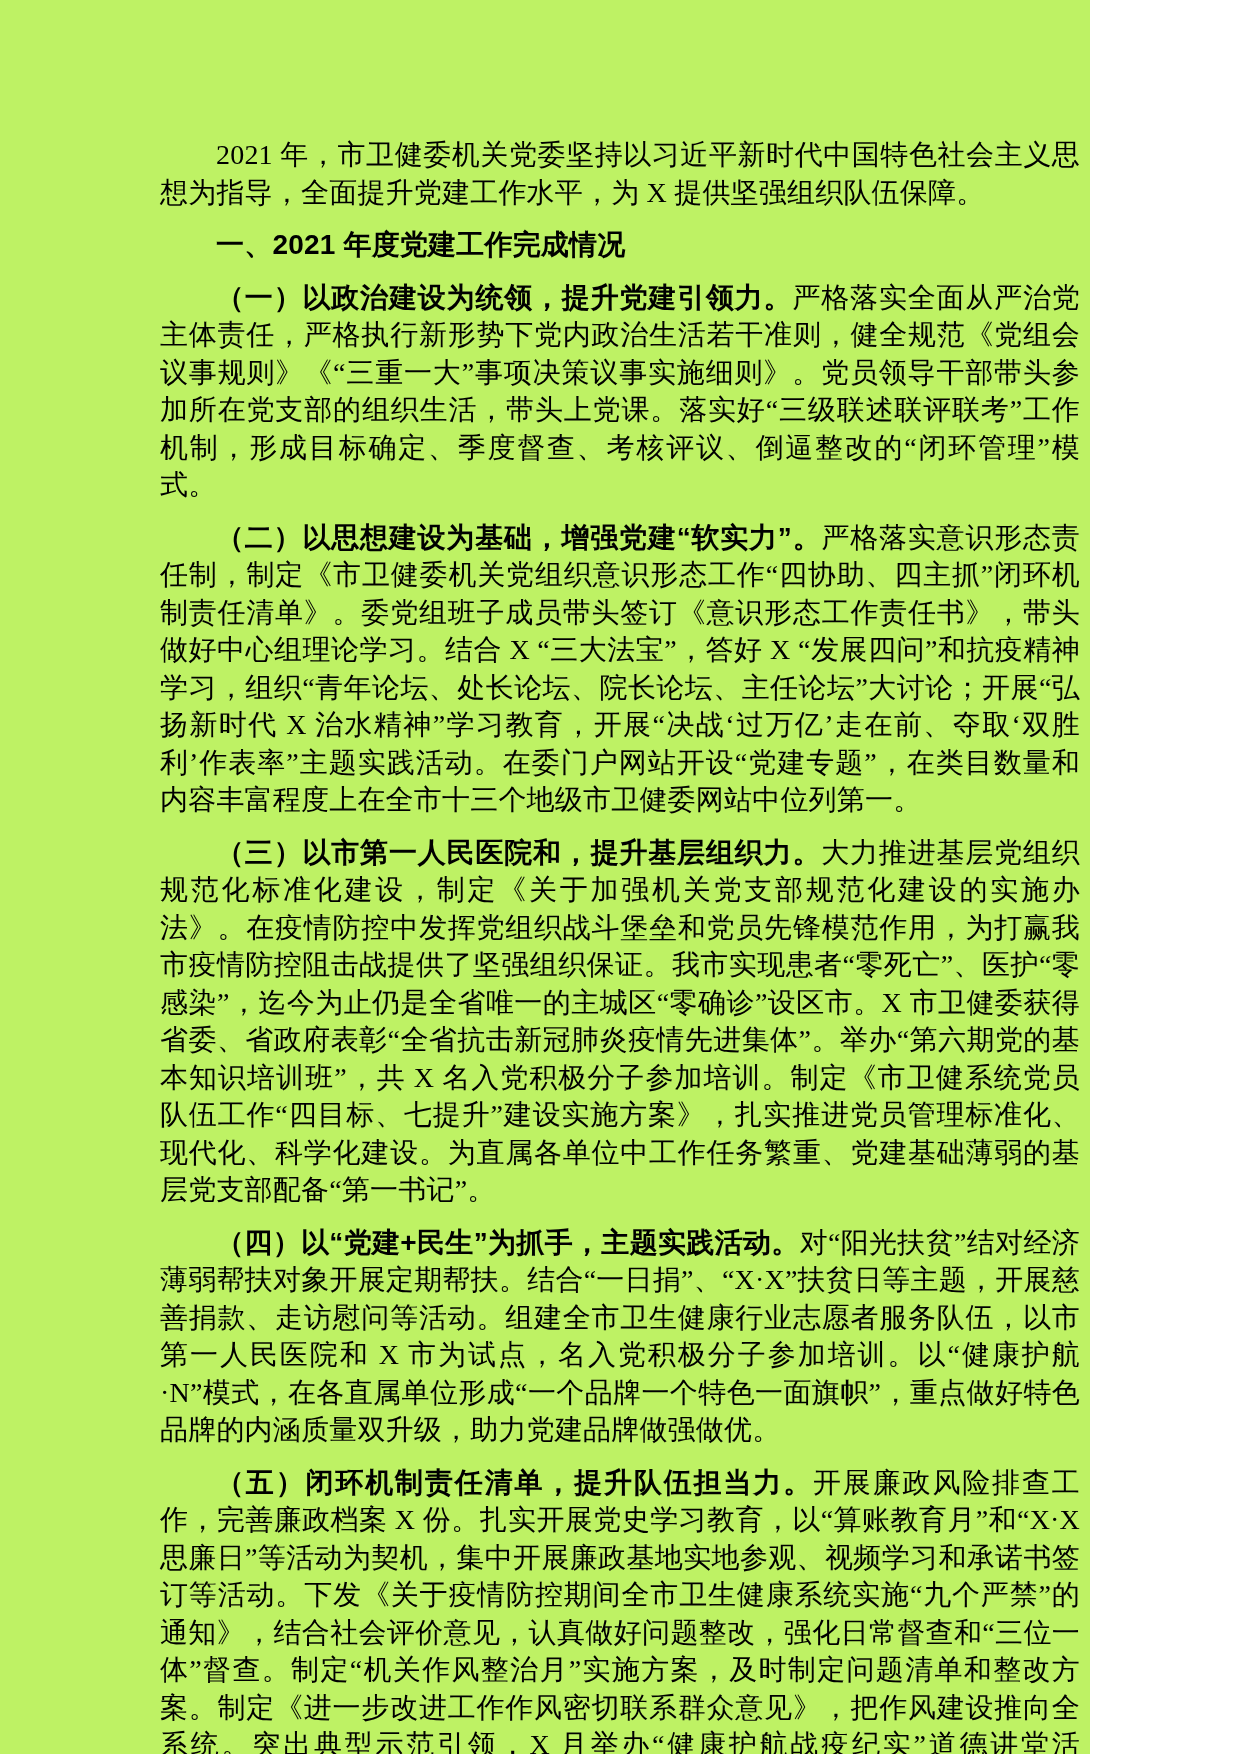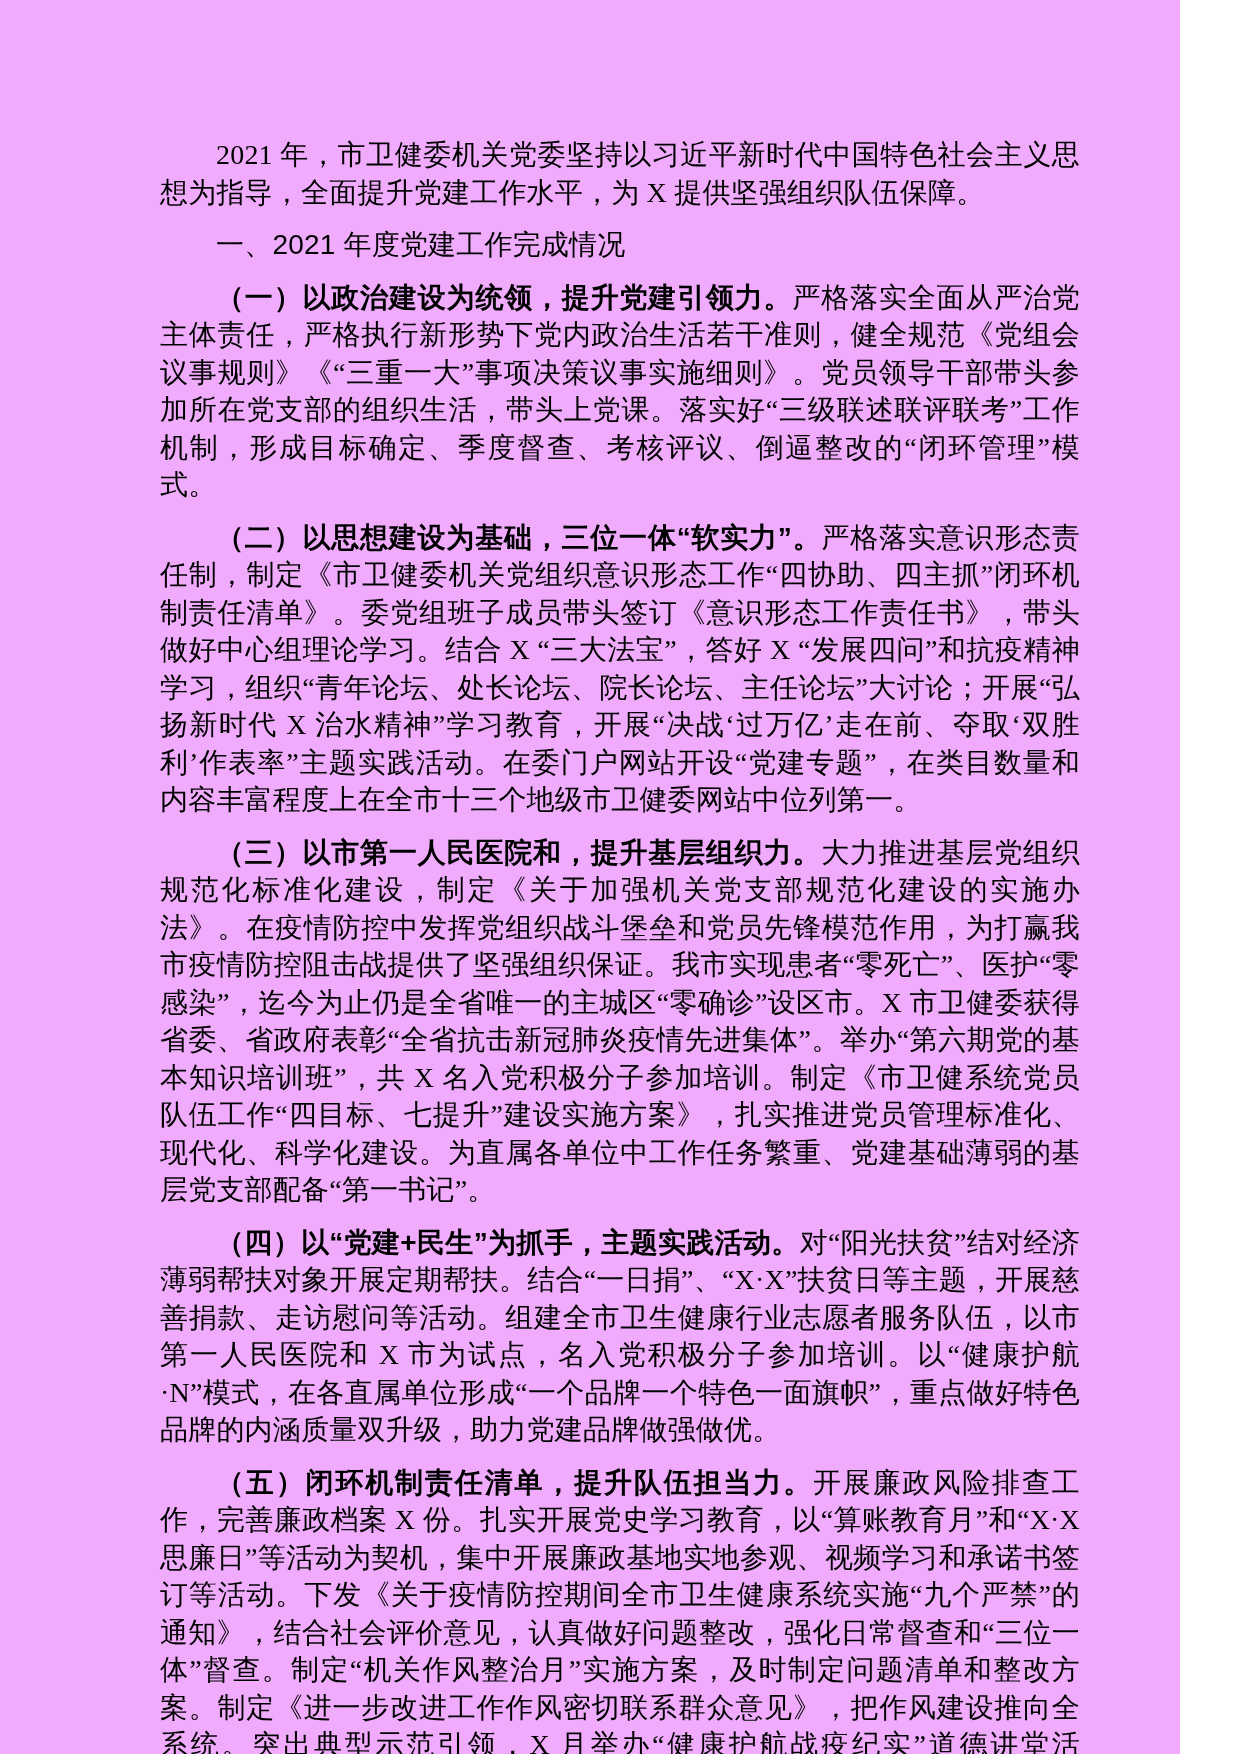--- a/index.html
+++ b/index.html
@@ -8,65 +8,65 @@
   }
   body {
     width: 1240px;
     height: 1754px;
     background: #ffffff;
     color: #000000;
     font-family: "Liberation Serif", "DejaVu Serif", serif;
   }
   .page {
     position: relative;
-    width: 1180px;
+    width: 1090px;
     height: 1754px;
-    background: #f0abfc;
+    background: #bef264;
     overflow: hidden;
   }
   .content {
     position: absolute;
     top: 136px;
     left: 160px;
     width: 920px;
   }
   .para {
     margin: 0;
     font-size: 28px;
     line-height: 37.5px;
     text-align: justify;
     text-indent: 2em;
     letter-spacing: 0.2px;
   }
   .para + .para {
     margin-top: 15px;
   }
   .heading {
-    font-weight: normal;
+    font-weight: bold;
     font-family: "Liberation Sans", "DejaVu Sans", sans-serif;
   }
   .lead {
     font-weight: bold;
     font-family: "Liberation Sans", "DejaVu Sans", sans-serif;
     margin-top: 24px;
   }
 </style>
 </head>
 <body>
 
 <div class="page">
   <div class="content">
 
     <p class="para">2021 年，市卫健委机关党委坚持以习近平新时代中国特色社会主义思想为指导，全面提升党建工作水平，为 X 提供坚强组织队伍保障。</p>
 
     <p class="para heading">一、2021 年度党建工作完成情况</p>
 
     <p class="para"><span class="lead">（一）以政治建设为统领，提升党建引领力。</span><span>严格落实全面从严治党主体责任，严格执行新形势下党内政治生活若干准则，健全规范《党组会议事规则》《“三重一大”事项决策议事实施细则》。党员领导干部带头参加所在党支部的组织生活，带头上党课。落实好“三级联述联评联考”工作机制，形成目标确定、季度督查、考核评议、倒逼整改的“闭环管理”模式。</span></p>
 
-    <p class="para"><span class="lead">（二）以思想建设为基础，三位一体“软实力”。</span><span>严格落实意识形态责任制，制定《市卫健委机关党组织意识形态工作“四协助、四主抓”闭环机制责任清单》。委党组班子成员带头签订《意识形态工作责任书》，带头做好中心组理论学习。结合 X “三大法宝”，答好 X “发展四问”和抗疫精神学习，组织“青年论坛、处长论坛、院长论坛、主任论坛”大讨论；开展“弘扬新时代 X 治水精神”学习教育，开展“决战‘过万亿’走在前、夺取‘双胜利’作表率”主题实践活动。在委门户网站开设“党建专题”，在类目数量和内容丰富程度上在全市十三个地级市卫健委网站中位列第一。</span></p>
+    <p class="para"><span class="lead">（二）以思想建设为基础，增强党建“软实力”。</span><span>严格落实意识形态责任制，制定《市卫健委机关党组织意识形态工作“四协助、四主抓”闭环机制责任清单》。委党组班子成员带头签订《意识形态工作责任书》，带头做好中心组理论学习。结合 X “三大法宝”，答好 X “发展四问”和抗疫精神学习，组织“青年论坛、处长论坛、院长论坛、主任论坛”大讨论；开展“弘扬新时代 X 治水精神”学习教育，开展“决战‘过万亿’走在前、夺取‘双胜利’作表率”主题实践活动。在委门户网站开设“党建专题”，在类目数量和内容丰富程度上在全市十三个地级市卫健委网站中位列第一。</span></p>
 
     <p class="para"><span class="lead">（三）以市第一人民医院和，提升基层组织力。</span><span>大力推进基层党组织规范化标准化建设，制定《关于加强机关党支部规范化建设的实施办法》。在疫情防控中发挥党组织战斗堡垒和党员先锋模范作用，为打赢我市疫情防控阻击战提供了坚强组织保证。我市实现患者“零死亡”、医护“零感染”，迄今为止仍是全省唯一的主城区“零确诊”设区市。X 市卫健委获得省委、省政府表彰“全省抗击新冠肺炎疫情先进集体”。举办“第六期党的基本知识培训班”，共 X 名入党积极分子参加培训。制定《市卫健系统党员队伍工作“四目标、七提升”建设实施方案》，扎实推进党员管理标准化、现代化、科学化建设。为直属各单位中工作任务繁重、党建基础薄弱的基层党支部配备“第一书记”。</span></p>
 
     <p class="para"><span class="lead">（四）以“党建+民生”为抓手，主题实践活动。</span><span>对“阳光扶贫”结对经济薄弱帮扶对象开展定期帮扶。结合“一日捐”、“X·X”扶贫日等主题，开展慈善捐款、走访慰问等活动。组建全市卫生健康行业志愿者服务队伍，以市第一人民医院和 X 市为试点，名入党积极分子参加培训。以“健康护航·N”模式，在各直属单位形成“一个品牌一个特色一面旗帜”，重点做好特色品牌的内涵质量双升级，助力党建品牌做强做优。</span></p>
 
     <p class="para"><span class="lead">（五）闭环机制责任清单，提升队伍担当力。</span><span>开展廉政风险排查工作，完善廉政档案 X 份。扎实开展党史学习教育，以“算账教育月”和“X·X 思廉日”等活动为契机，集中开展廉政基地实地参观、视频学习和承诺书签订等活动。下发《关于疫情防控期间全市卫生健康系统实施“九个严禁”的通知》，结合社会评价意见，认真做好问题整改，强化日常督查和“三位一体”督查。制定“机关作风整治月”实施方案，及时制定问题清单和整改方案。制定《进一步改进工作作风密切联系群众意见》，把作风建设推向全系统。突出典型示范引领，X 月举办“健康护航战疫纪实”道德讲堂活动；“七一”前夕，做好省、市两级“两优一先”推荐，表彰系统内优秀党务工作者、优秀共产党员、</span></p>
 
   </div>
 </div>
 

